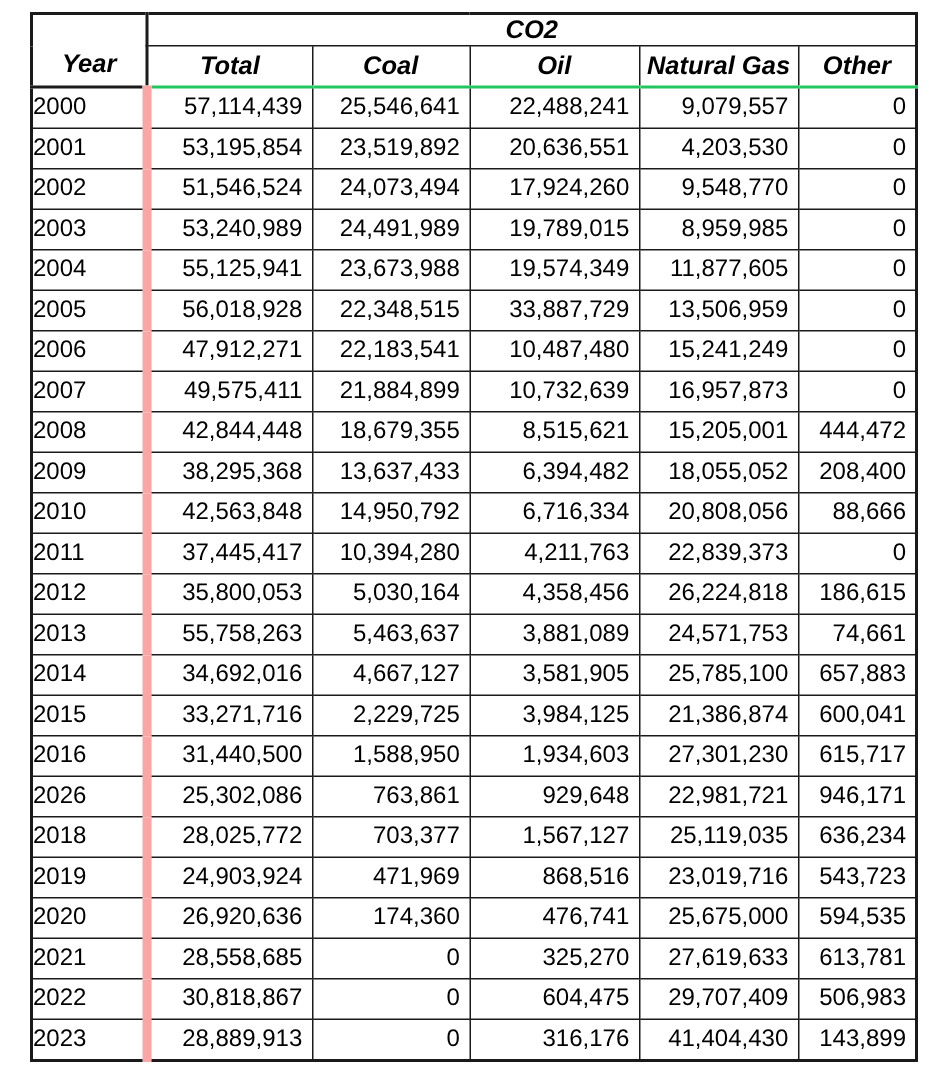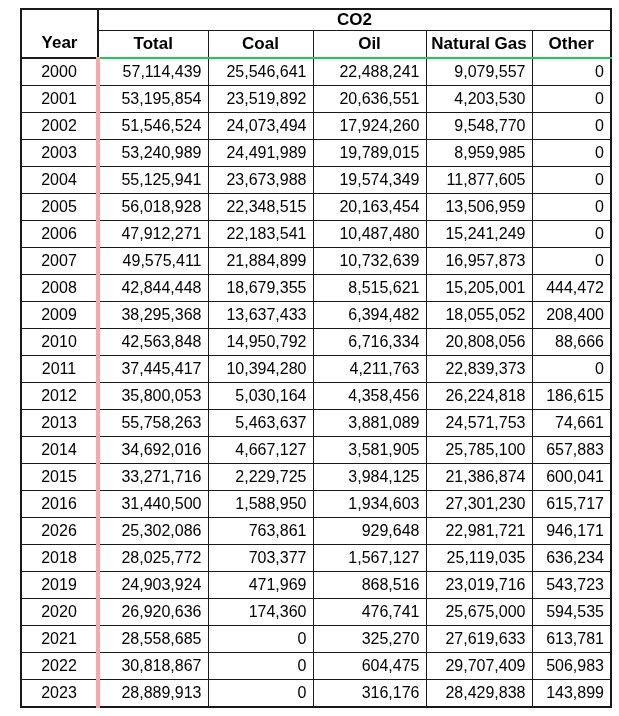--- a/index.html
+++ b/index.html
@@ -34,20 +34,21 @@
   col.c-coal { width: 105px; }
   col.c-oil { width: 113px; }
   col.c-gas { width: 106px; }
   col.c-other { width: 79px; }
 
   
   .co2-table th {
     font-weight: 700;
     font-size: 17px;
     text-align: center;
+    font-style: italic;
   }
   th.group-header {
     height: 20px;
     border-bottom: 1px solid #1a1a1a;
     border-left: 2px solid #1a1a1a;
   }
   th.year-header {
     vertical-align: bottom;
     padding-bottom: 4px;
     border-right: 2px solid #1a1a1a;
@@ -57,22 +58,22 @@
   tr.colhead-row th {
     height: 26px;
     border-bottom: 2px solid #22c55e;
   }
   
   .co2-table td {
     height: 26px;
     font-size: 16px;
   }
   td.year-col {
-    text-align: center;
-    border-right: 4px solid #fca5a5;
+    text-align: left;
+    border-right: 6px solid #fca5a5;
   }
   td.num-col {
     text-align: right;
     padding-right: 6px;
   }
 </style>
 </head>
 <body>
 
 <div class="table-wrap">
@@ -136,21 +137,21 @@
           <td class="num-col">55,125,941</td>
           <td class="num-col">23,673,988</td>
           <td class="num-col">19,574,349</td>
           <td class="num-col">11,877,605</td>
           <td class="num-col">0</td>
         </tr>
         <tr>
           <td class="year-col">2005</td>
           <td class="num-col">56,018,928</td>
           <td class="num-col">22,348,515</td>
-          <td class="num-col">20,163,454</td>
+          <td class="num-col">33,887,729</td>
           <td class="num-col">13,506,959</td>
           <td class="num-col">0</td>
         </tr>
         <tr>
           <td class="year-col">2006</td>
           <td class="num-col">47,912,271</td>
           <td class="num-col">22,183,541</td>
           <td class="num-col">10,487,480</td>
           <td class="num-col">15,241,249</td>
           <td class="num-col">0</td>
@@ -281,18 +282,18 @@
           <td class="num-col">0</td>
           <td class="num-col">604,475</td>
           <td class="num-col">29,707,409</td>
           <td class="num-col">506,983</td>
         </tr>
         <tr>
           <td class="year-col">2023</td>
           <td class="num-col">28,889,913</td>
           <td class="num-col">0</td>
           <td class="num-col">316,176</td>
-          <td class="num-col">28,429,838</td>
+          <td class="num-col">41,404,430</td>
           <td class="num-col">143,899</td>
         </tr>
       </tbody>
   </table>
 </div>
 
 </body></html>

